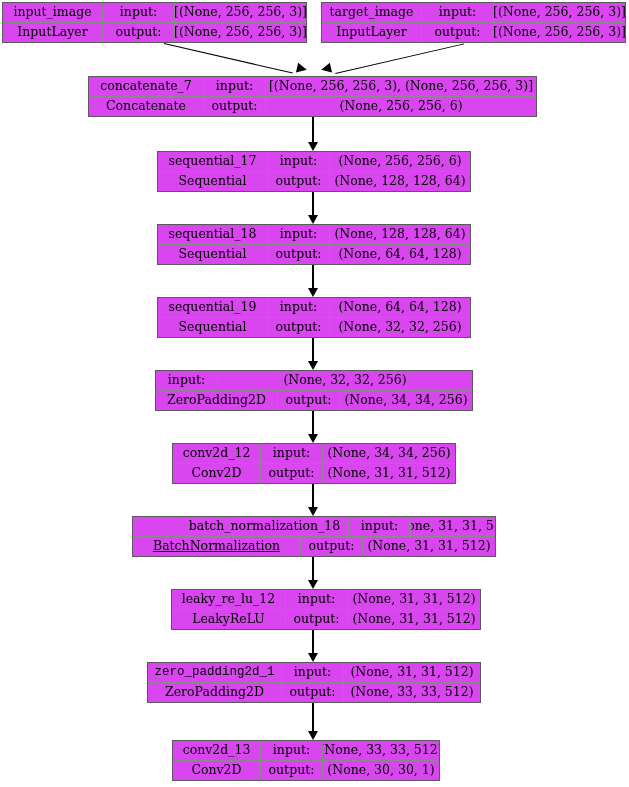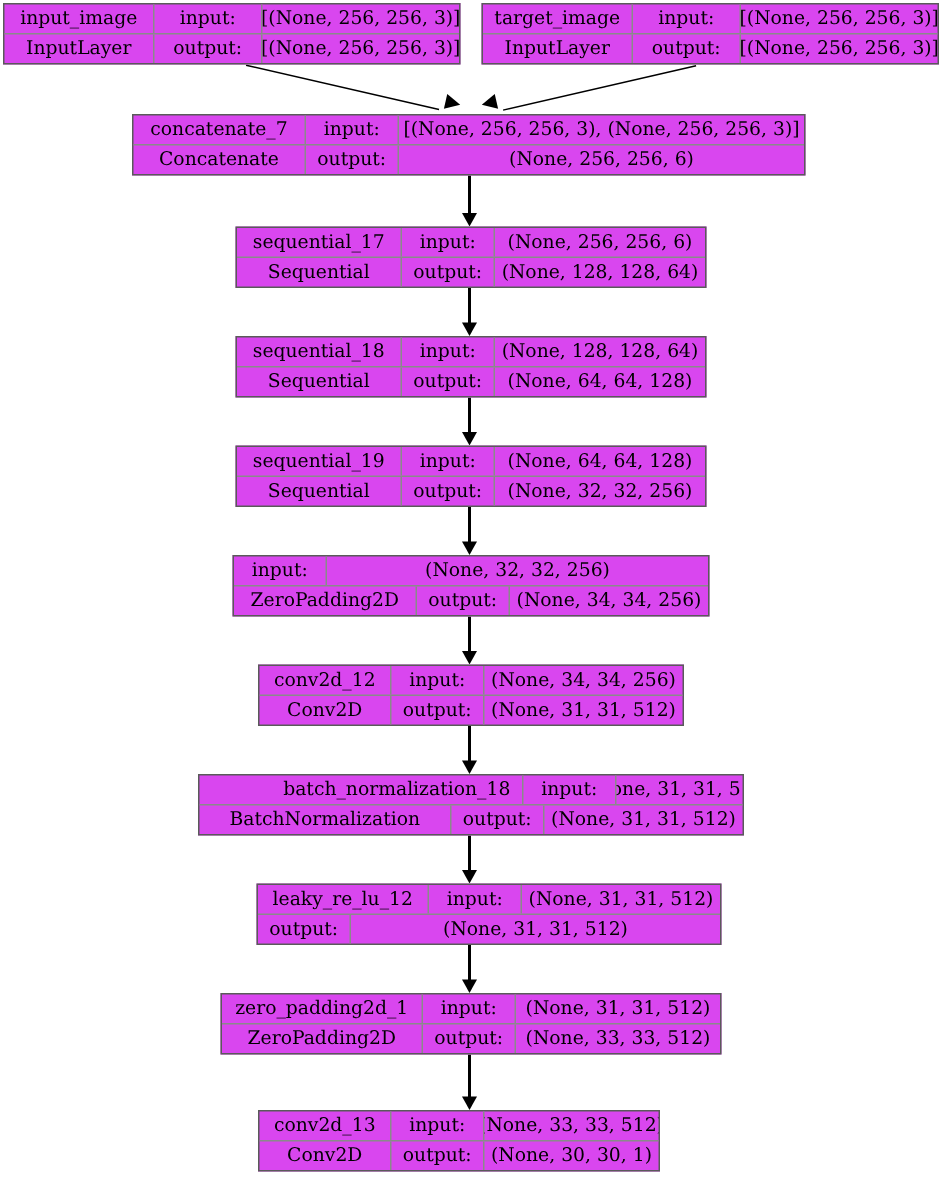--- a/index.html
+++ b/index.html
@@ -199,39 +199,40 @@
         <div class="cell c-shape" style="flex: 1 1 auto;">(None, 31, 31, 512)</div>
       </div>
     </div>
     <div class="node" style="left: 132px; top: 516px; width: 364px; height: 41px;">
       <div class="node-row top">
         <div class="cell c-name" style="width: 168px; flex: 0 0 168px; margin-left: 48px;">batch_normalization_18</div>
         <div class="cell c-label" style="width: 62px; flex: 0 0 62px;">input:</div>
         <div class="cell c-shape" style="flex: 1 1 auto;">(None, 31, 31, 512)</div>
       </div>
       <div class="node-row bottom">
-        <div class="cell c-name" style="width: 168px; flex: 0 0 168px;">BatchNormalization</div>
+        <div class="cell c-name" style="width: 168px; flex: 0 0 168px; text-decoration: underline;">BatchNormalization</div>
         <div class="cell c-label" style="width: 62px; flex: 0 0 62px;">output:</div>
         <div class="cell c-shape" style="flex: 1 1 auto;">(None, 31, 31, 512)</div>
       </div>
     </div>
     <div class="node" style="left: 171px; top: 589px; width: 310px; height: 41px;">
       <div class="node-row top">
         <div class="cell c-name" style="width: 114px; flex: 0 0 114px;">leaky_re_lu_12</div>
         <div class="cell c-label" style="width: 62px; flex: 0 0 62px;">input:</div>
         <div class="cell c-shape" style="flex: 1 1 auto;">(None, 31, 31, 512)</div>
       </div>
       <div class="node-row bottom">
+        <div class="cell c-name" style="width: 114px; flex: 0 0 114px;">LeakyReLU</div>
         <div class="cell c-label" style="width: 62px; flex: 0 0 62px;">output:</div>
         <div class="cell c-shape" style="flex: 1 1 auto;">(None, 31, 31, 512)</div>
       </div>
     </div>
     <div class="node" style="left: 147px; top: 662px; width: 334px; height: 41px;">
       <div class="node-row top">
-        <div class="cell c-name" style="width: 134px; flex: 0 0 134px;">zero_padding2d_1</div>
+        <div class="cell c-name" style="width: 134px; flex: 0 0 134px; font-family: Liberation Mono, monospace;">zero_padding2d_1</div>
         <div class="cell c-label" style="width: 62px; flex: 0 0 62px;">input:</div>
         <div class="cell c-shape" style="flex: 1 1 auto;">(None, 31, 31, 512)</div>
       </div>
       <div class="node-row bottom">
         <div class="cell c-name" style="width: 134px; flex: 0 0 134px;">ZeroPadding2D</div>
         <div class="cell c-label" style="width: 62px; flex: 0 0 62px;">output:</div>
         <div class="cell c-shape" style="flex: 1 1 auto;">(None, 33, 33, 512)</div>
       </div>
     </div>
     <div class="node" style="left: 172px; top: 740px; width: 268px; height: 41px;">

